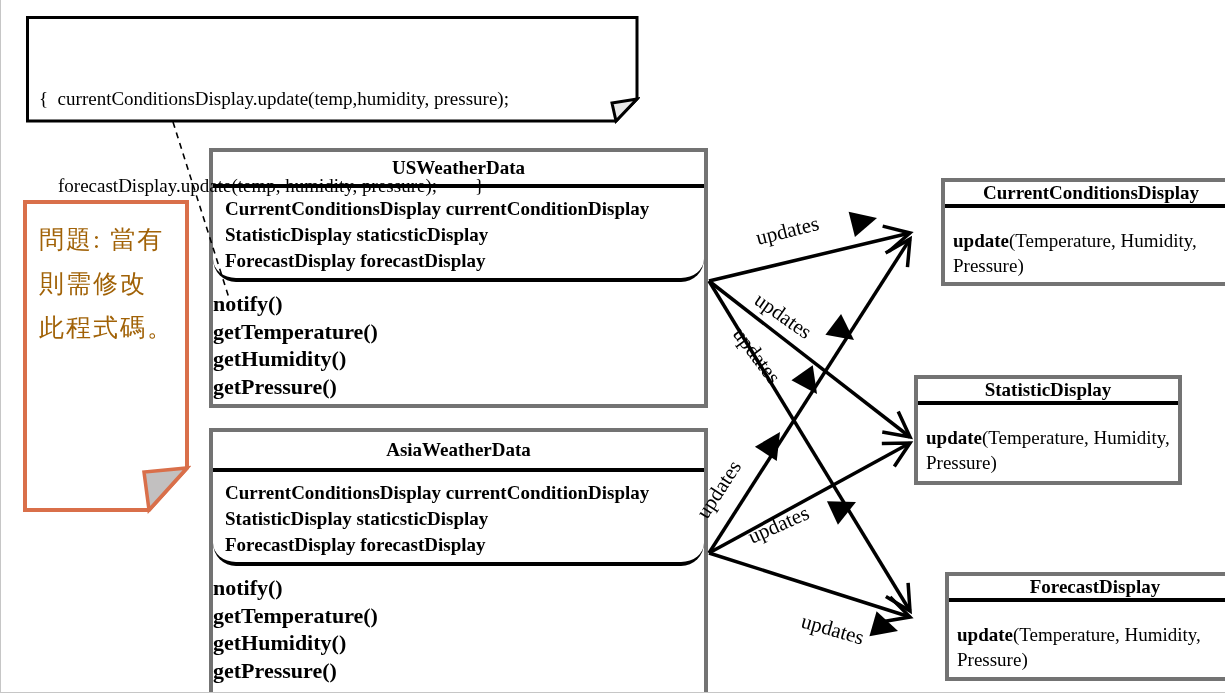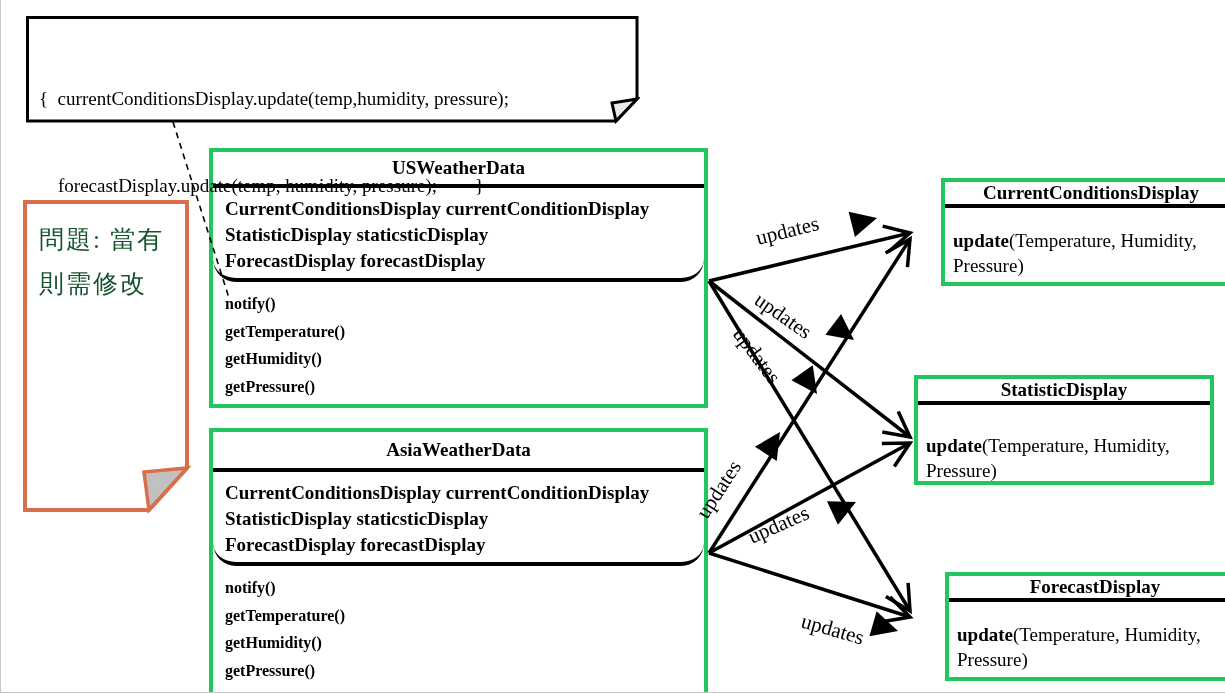--- a/index.html
+++ b/index.html
@@ -12,41 +12,41 @@
   }
   .abs { position:absolute; }
 
   
   .note-text { position:absolute; z-index:3; }
   .code-lines {
     font-size:19px; line-height:29px; color:#000; white-space:pre;
     font-family:"Liberation Serif","DejaVu Serif",serif;
   }
   .cn-lines {
-    font-size:25px; line-height:44px; color:#14532d; letter-spacing:2px;
+    font-size:25px; line-height:44px; color:#a16207; letter-spacing:2px;
     font-family:"Liberation Serif","DejaVu Serif",serif;
   }
 
   
   .classbox {
-    position:absolute; background:#ffffff; border:4px solid #22c55e;
+    position:absolute; background:#ffffff; border:4px solid #737373;
     z-index:2; color:#000; font-weight:bold;
     font-family:"Liberation Serif","DejaVu Serif",serif;
     display:flex; flex-direction:column;
   }
   .classbox .hdr {
     border-bottom:4px solid #000; display:flex; align-items:center;
     justify-content:center; font-size:19px;
   }
   .bigbox .hdr { height:40px; }
   .bigbox .fields {
     border-bottom:4px solid #000; padding:8px 12px 4px 12px;
     font-size:19px; line-height:26px; height:94px;border-radius:23px;
   }
-  .bigbox .methods { padding:8px 12px 4px 12px; font-size:16px; line-height:27.5px; flex:1; }
+  .bigbox .methods { padding:8px 12px 4px 0; font-size:22px; line-height:27.5px; flex:1; }
   .smallbox .hdr { height:31px; font-size:19px; }
   .smallbox .body { padding:20px 8px; font-size:19px; line-height:25px; }
   .smallbox .body .b { font-weight:bold; }
   .smallbox .body .r { font-weight:normal; }
 
   
   #overlay { position:absolute; left:0; top:0; z-index:6; pointer-events:none; }
   #overlay text {
     font-family:"Liberation Serif","DejaVu Serif",serif;
     font-size:21px; fill:#000;
@@ -66,20 +66,21 @@
     <div>    forecastDisplay.update(temp, humidity, pressure);        }</div>
   </div>
 
   <svg class="abs" style="left:22px; top:200px; z-index:2;" width="168" height="314">
     <path d="M2,2 H164 V268 L126,310 H2 Z" fill="#ffffff" stroke="#d96f4a" stroke-width="4"></path>
     <path d="M164,268 L126,310 L121,272 Z" fill="#c2c0c0" stroke="#d96f4a" stroke-width="3.5"></path>
   </svg>
   <div class="note-text cn-lines" style="left:38px; top:218px; width:140px;">
     <div>問題: 當有</div>
     <div>則需修改</div>
+    <div>此程式碼。</div>
   </div>
 
   <div class="classbox bigbox" style="left:208px; top:148px; width:499px; height:260px;">
     <div class="hdr">USWeatherData</div>
     <div class="fields">
       <div>CurrentConditionsDisplay currentConditionDisplay</div>
       <div>StatisticDisplay staticsticDisplay</div>
       <div>ForecastDisplay forecastDisplay</div>
     </div>
     <div class="methods">
@@ -103,21 +104,21 @@
       <div>getHumidity()</div>
       <div>getPressure()</div>
     </div>
   </div>
 
   <div class="classbox smallbox" style="left:940px; top:178px; width:300px; height:108px;">
     <div class="hdr">CurrentConditionsDisplay</div>
     <div class="body"><span class="b">update</span><span class="r">(Temperature, Humidity, Pressure)</span></div>
   </div>
 
-  <div class="classbox smallbox" style="left:913px; top:375px; width:300px; height:110px;gap:8px;">
+  <div class="classbox smallbox" style="left:913px; top:375px; width:268px; height:110px;">
     <div class="hdr">StatisticDisplay</div>
     <div class="body"><span class="b">update</span><span class="r">(Temperature, Humidity, Pressure)</span></div>
   </div>
 
   <div class="classbox smallbox" style="left:913px; top:572px; width:300px; height:109px;margin-left:31px;">
     <div class="hdr">ForecastDisplay</div>
     <div class="body"><span class="b">update</span><span class="r">(Temperature, Humidity, Pressure)</span></div>
   </div>
 
   <svg id="overlay" width="1225" height="693">

